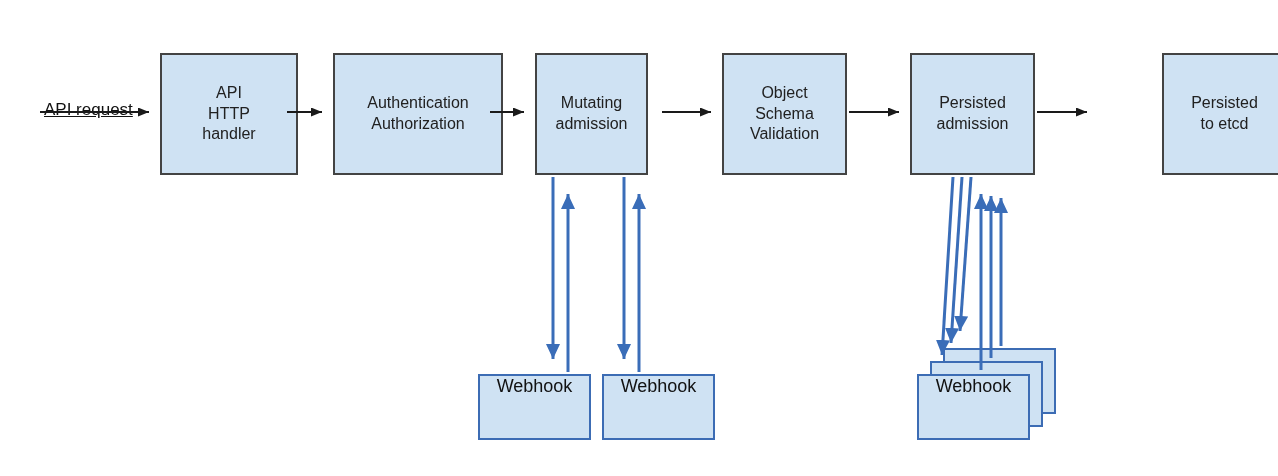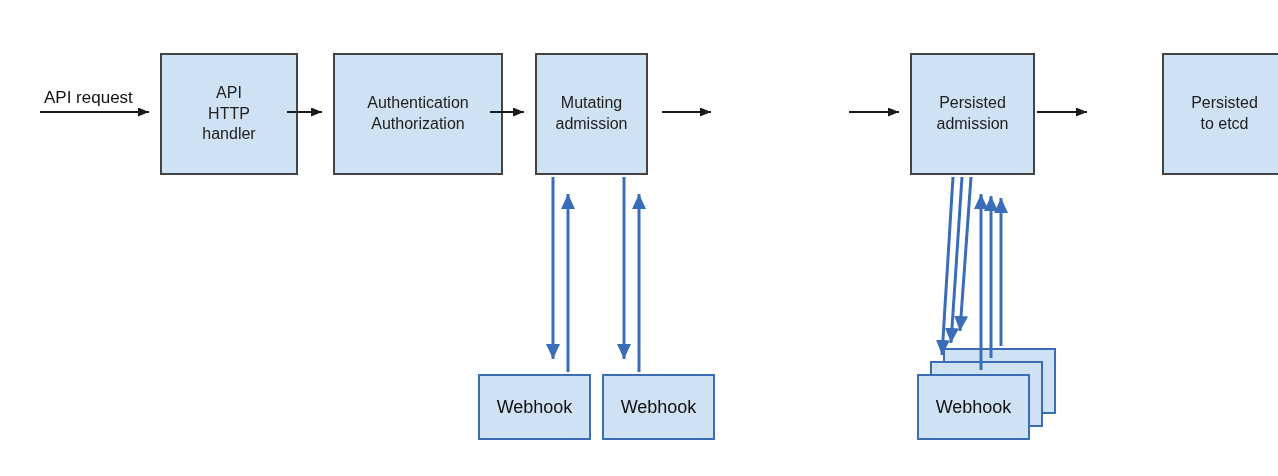--- a/index.html
+++ b/index.html
@@ -30,29 +30,29 @@
   .plabel{
     white-space:pre-line;
     font-size:16px;line-height:1.3;
     color:var(--text);
   }
   .whbox{
     position:absolute;width:113px;height:66px;
     background:var(--box-fill);
     border:2px solid var(--webhook-border);
     box-sizing:border-box;
-    display:flex;align-items:center;justify-content:center;
+    display:flex;align-items:flex-start;justify-content:center;
     text-align:center;
   }
   .whlabel{
     font-size:18px;color:#111111;
   }
   .api-label{
-    position:absolute;left:44px;top:88px;
-    font-size:17px;color:#111111;
+    position:absolute;left:44px;top:100px;
+    font-size:17px;color:#111111;text-decoration:underline;
   }
   .arrow-layer{
     position:absolute;left:0;top:0;
     pointer-events:none;
   }
   .arrow-black{stroke:var(--arrow-black);stroke-width:2;fill:none;}
   .arrow-blue{stroke:var(--arrow-blue);stroke-width:3;fill:none;}
   #mblack path{fill:var(--arrow-black);}
   #mblue path{fill:var(--arrow-blue);}
 </style>
@@ -66,20 +66,25 @@
 HTTP
 handler</span>
   </div>
   <div class="pbox" style="left:333px;width:170px">
     <span class="plabel">Authentication
 Authorization</span>
   </div>
   <div class="pbox" style="left:535px;width:113px">
     <span class="plabel">Mutating
 admission</span>
+  </div>
+  <div class="pbox" style="left:722px;width:125px">
+    <span class="plabel">Object
+Schema
+Validation</span>
   </div>
   <div class="pbox" style="left:910px;width:125px">
     <span class="plabel">Persisted
 admission</span>
   </div>
   <div class="pbox" style="left:1162px;width:125px">
     <span class="plabel">Persisted
 to etcd</span>
   </div>
 

